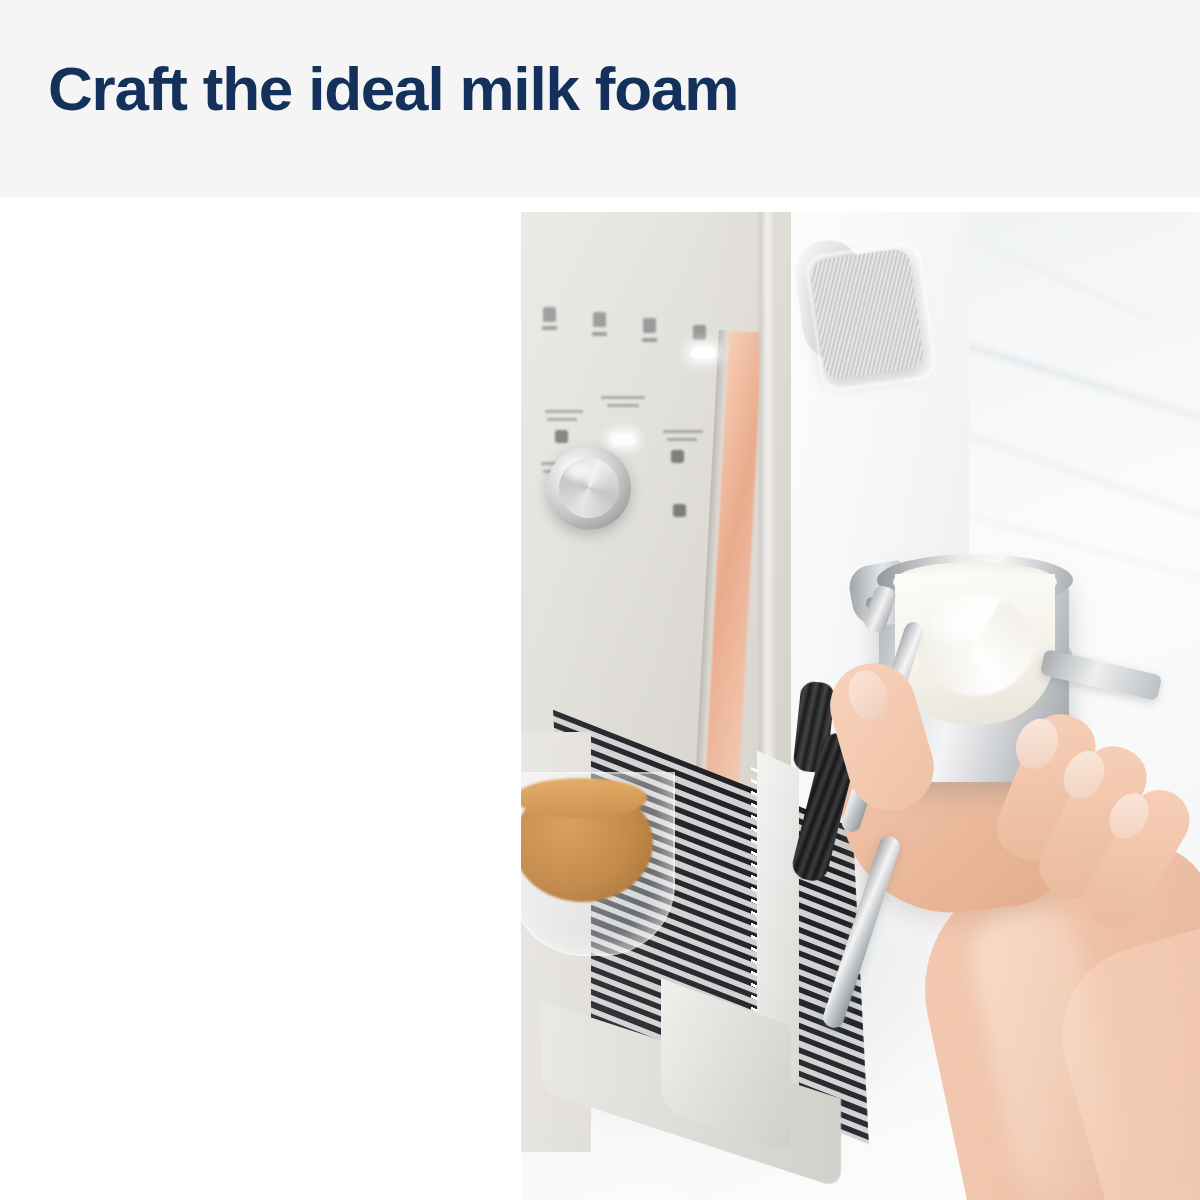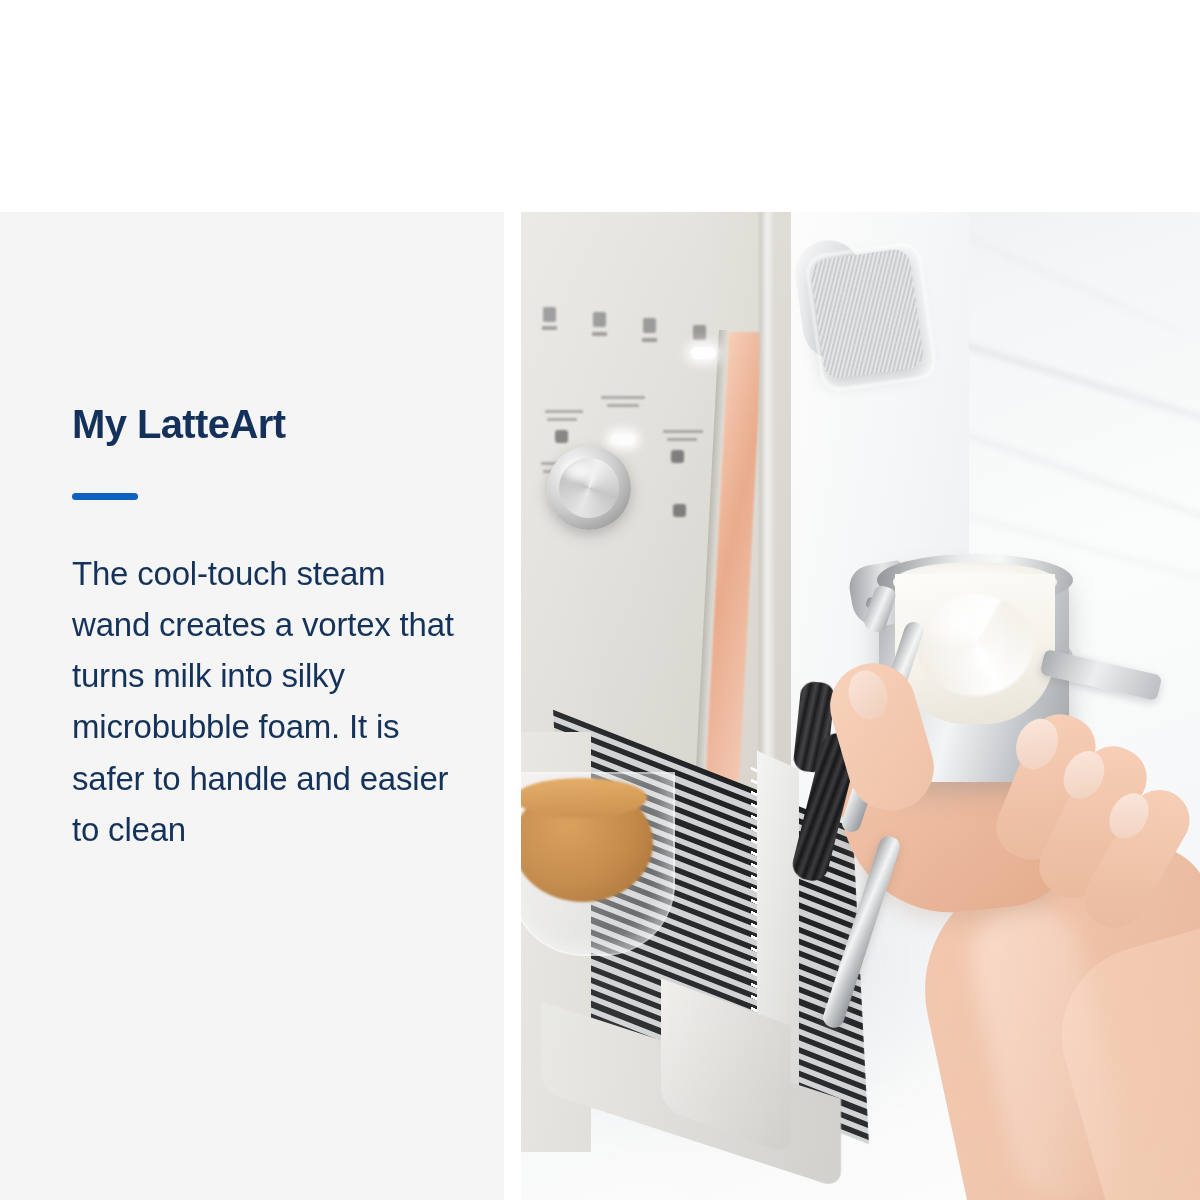--- a/index.html
+++ b/index.html
@@ -359,30 +359,24 @@
   .photo-soften{
     left:0;top:0;width:679px;height:988px;
     background:radial-gradient(ellipse at 62% 40%,rgba(255,255,255,0) 40%,rgba(255,255,255,.14) 100%);
   }
 </style>
 </head>
 <body>
 
 <div class="page">
 
-
-  <div class="left-panel">
-
-    <div class="lp-heading">My LatteArt</div>
-
-    <div class="lp-rule"></div>
-
-    <div class="lp-body">The cool-touch steam wand creates a vortex that turns milk into silky microbubble foam. It is safer to handle and easier to clean</div>
-
+  <div class="header">
+    <div class="header-title">Craft the ideal milk foam</div>
   </div>
+
 
   <div class="photo">
 
     <div class="marble"></div>
     <div class="vein v1"></div>
     <div class="vein v2"></div>
     <div class="vein v3"></div>
     <div class="vein v4"></div>
     <div class="vein v5"></div>
     <div class="vein v6"></div>

